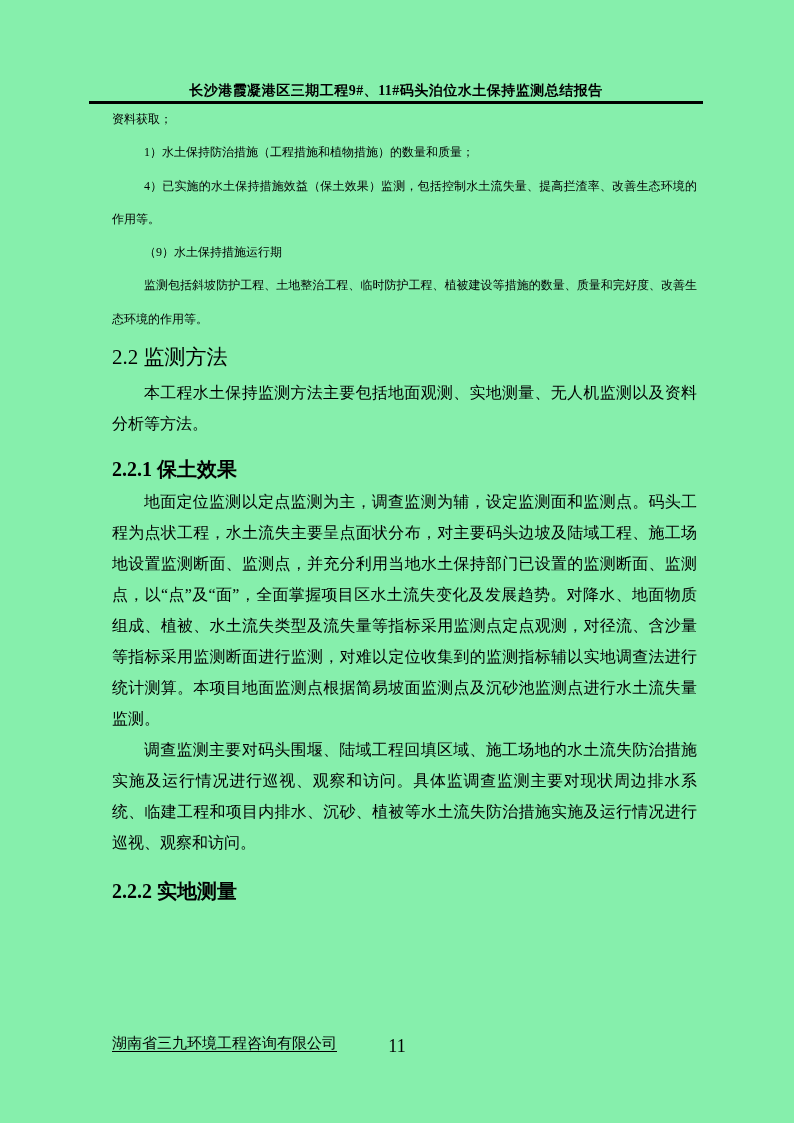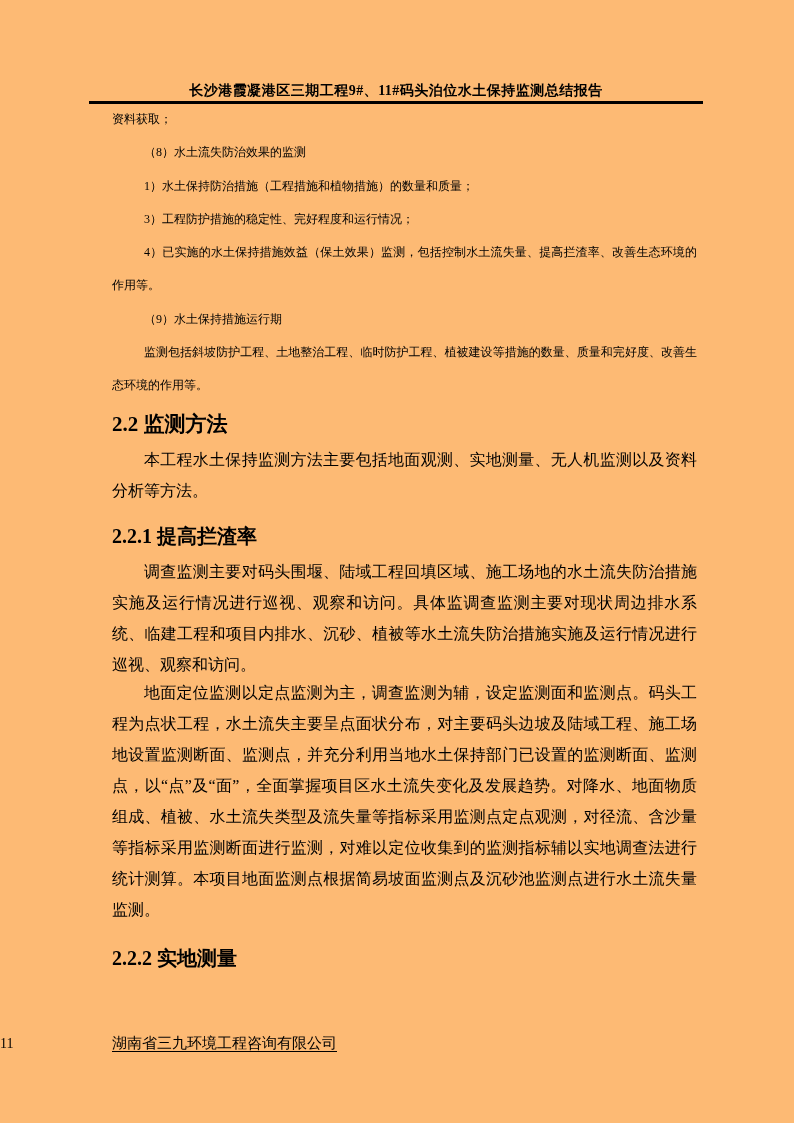--- a/index.html
+++ b/index.html
@@ -1,21 +1,21 @@
 <!DOCTYPE html>
 <html><head>
 <meta charset="utf-8">
 <style>
   html, body { margin: 0; padding: 0; background: #e8e8e8; }
   .page {
     position: relative;
     width: 794px;
     height: 1123px;
     margin: 0 auto;
-    background: #fdba74;
+    background: #86efac;
     color: #000000;
     font-family: "Liberation Serif", "DejaVu Serif", serif;
     overflow: hidden;
   }
   .running-header {
     position: absolute;
     left: 89px;
     top: 82px;
     width: 614px;
     text-align: center;
@@ -40,21 +40,21 @@
   }
   .blk-b {
     font-size: 16px;
     line-height: 31px;
     margin: 0;
   }
   .indent { text-indent: 32px; }
   .sec-h2 {
     font-size: 21px;
     line-height: 39px;
-    font-weight: bold;
+    font-weight: normal;
     margin: 2px 0 0 0;
     text-align: left;
   }
   .sec-h3 {
     font-size: 20px;
     line-height: 40px;
     font-weight: bold;
     margin: 10px 0 0 0;
     text-align: left;
   }
@@ -68,44 +68,42 @@
     font-size: 15px;
     font-weight: normal;
     text-decoration: underline;
     text-underline-offset: 3px;
   }
   .footer-page {
     position: absolute;
     left: 0;
     top: 1036px;
     width: 794px;
-    text-align: left;
-    font-size: 14px;
+    text-align: center;
+    font-size: 18px;
   }
 </style>
 </head>
 <body>
 
 <div class="page">
 
   <div class="running-header">长沙港霞凝港区三期工程9#、11#码头泊位水土保持监测总结报告</div>
 
   <div class="body-col">
     <p id="b0" class="blk-a">资料获取；</p>
-    <p id="b1" class="blk-a indent">（8）水土流失防治效果的监测</p>
     <p id="b2" class="blk-a indent">1）水土保持防治措施（工程措施和植物措施）的数量和质量；</p>
-    <p id="b4" class="blk-a indent">3）工程防护措施的稳定性、完好程度和运行情况；</p>
     <p id="b5" class="blk-a indent">4）已实施的水土保持措施效益（保土效果）监测，包括控制水土流失量、提高拦渣率、改善生态环境的作用等。</p>
     <p id="b6" class="blk-a indent">（9）水土保持措施运行期</p>
     <p id="b7" class="blk-a indent">监测包括斜坡防护工程、土地整治工程、临时防护工程、植被建设等措施的数量、质量和完好度、改善生态环境的作用等。</p>
     <h2 id="b8" class="sec-h2">2.2 监测方法</h2>
     <p id="b9" class="blk-b indent">本工程水土保持监测方法主要包括地面观测、实地测量、无人机监测以及资料分析等方法。</p>
-    <h3 id="b10" class="sec-h3">2.2.1 提高拦渣率</h3>
+    <h3 id="b10" class="sec-h3">2.2.1 保土效果</h3>
+    <p id="b11" class="blk-b indent">地面定位监测以定点监测为主，调查监测为辅，设定监测面和监测点。码头工程为点状工程，水土流失主要呈点面状分布，对主要码头边坡及陆域工程、施工场地设置监测断面、监测点，并充分利用当地水土保持部门已设置的监测断面、监测点，以“点”及“面”，全面掌握项目区水土流失变化及发展趋势。对降水、地面物质组成、植被、水土流失类型及流失量等指标采用监测点定点观测，对径流、含沙量等指标采用监测断面进行监测，对难以定位收集到的监测指标辅以实地调查法进行统计测算。本项目地面监测点根据简易坡面监测点及沉砂池监测点进行水土流失量监测。</p>
     <p id="b12" class="blk-b indent">调查监测主要对码头围堰、陆域工程回填区域、施工场地的水土流失防治措施实施及运行情况进行巡视、观察和访问。具体监调查监测主要对现状周边排水系统、临建工程和项目内排水、沉砂、植被等水土流失防治措施实施及运行情况进行巡视、观察和访问。</p>
-    <p id="b11" class="blk-b indent">地面定位监测以定点监测为主，调查监测为辅，设定监测面和监测点。码头工程为点状工程，水土流失主要呈点面状分布，对主要码头边坡及陆域工程、施工场地设置监测断面、监测点，并充分利用当地水土保持部门已设置的监测断面、监测点，以“点”及“面”，全面掌握项目区水土流失变化及发展趋势。对降水、地面物质组成、植被、水土流失类型及流失量等指标采用监测点定点观测，对径流、含沙量等指标采用监测断面进行监测，对难以定位收集到的监测指标辅以实地调查法进行统计测算。本项目地面监测点根据简易坡面监测点及沉砂池监测点进行水土流失量监测。</p>
     <h3 id="b13" class="sec-h3">2.2.2 实地测量</h3>
   </div>
 
   <div class="footer-company">湖南省三九环境工程咨询有限公司</div>
 
   <div class="footer-page">11</div>
 
 </div>
 
 </body></html>

